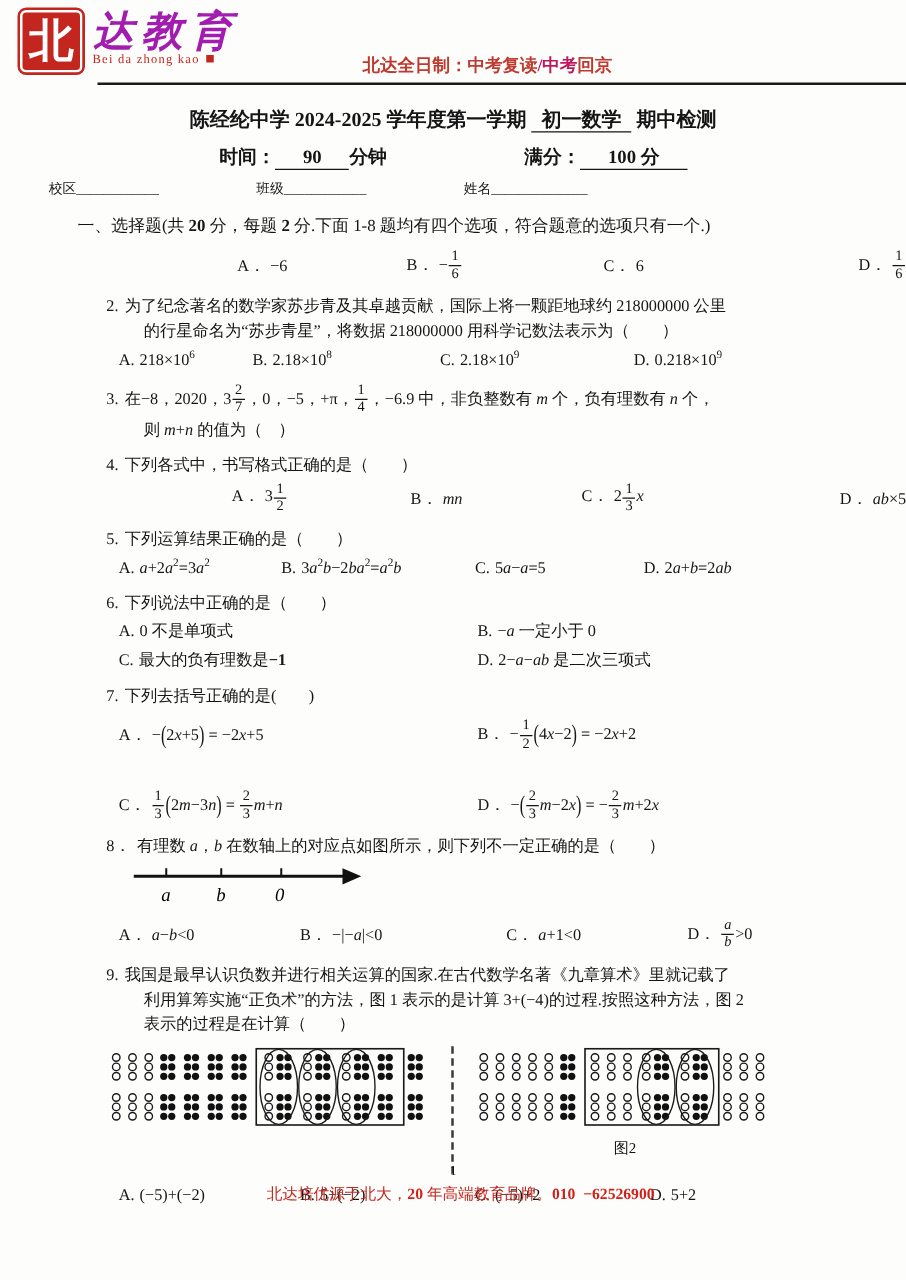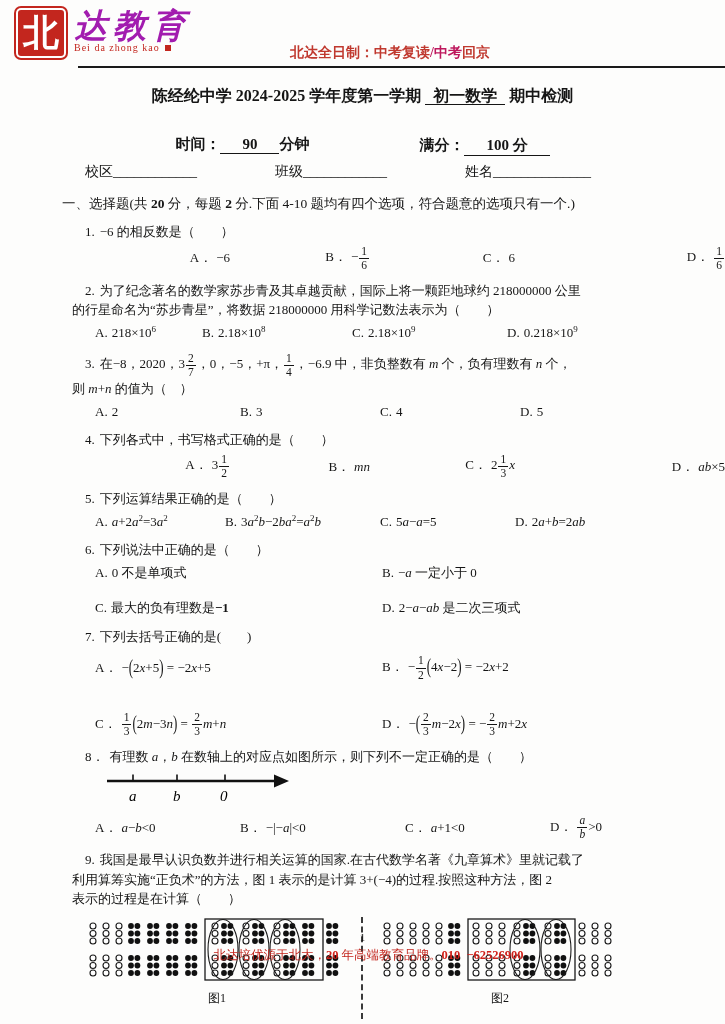--- a/index.html
+++ b/index.html
@@ -17,35 +17,35 @@
           font-style:italic;}
   .logosub{color:#c3261e;font-size:10px;margin-top:-2px;letter-spacing:1px;}
   .sq{display:inline-block;width:6px;height:6px;background:#c3261e;margin-left:5px;}
   .tagline{position:absolute;left:290px;top:44px;color:#c0392f;font-size:14px;font-weight:bold;white-space:pre;}
   .tagline .tb{font-weight:bold;color:#be185d;}
   .hr{position:absolute;left:78px;right:0;top:66px;border-top:2.5px solid #1a1a1a;}
   
   .title{margin-top:16px;text-align:center;font-size:16px;font-weight:bold;white-space:pre;}
   .title .u{border-bottom:1.5px solid #151515;padding:0 8px;}
   .meta{margin-top:9px;display:flex;justify-content:center;gap:110px;font-size:15px;font-weight:bold;white-space:pre;}
-  .blank{display:inline-block;border-bottom:1.5px solid #151515;padding:0 22px;text-align:center;margin-top:20px;}
-  .fields{margin-top:7px;padding-left:85px;display:flex;gap:78px;font-size:14px;white-space:pre;}
+  .blank{display:inline-block;border-bottom:1.5px solid #151515;padding:0 22px;text-align:center;}
+  .fields{margin-top:7px;padding-left:39px;display:flex;gap:78px;font-size:11px;white-space:pre;}
   .sect{margin-top:14px;padding-left:62px;font-size:13.5px;white-space:pre;}
   
   .q{margin-top:9px;}
   .stem{padding-left:85px;white-space:pre;line-height:1.5;}
-  .stem2{padding-left:72px;white-space:pre;line-height:1.5;}
+  .stem2{padding-left:115px;white-space:pre;line-height:1.5;}
   .qno{margin-right:5px;}
   .og{display:grid;margin-left:95px;margin-top:3px;white-space:pre;align-items:center;line-height:1.5;}
   .g1{grid-template-columns:135px 140px 145px 1fr;text-align:right;}
   .g2{grid-template-columns:107px 150px 155px 1fr;}
   .g3{grid-template-columns:145px 140px 140px 1fr;}
   .g5{grid-template-columns:130px 155px 135px 1fr;}
   .g8{grid-template-columns:135px 155px 135px 1fr;gap:10px;}
-  .two{grid-template-columns:287px 1fr;row-gap:16px;}
+  .two{grid-template-columns:287px 1fr;row-gap:4px;}
   .two7{grid-template-columns:287px 1fr;row-gap:29px;margin-top:8px;}
   .opt .lbl{margin-right:4px;}
   .m{white-space:pre;}
   .mi{font-style:italic;}
   .mb{font-weight:bold;}
   sup{font-size:9px;}
   .frac{display:inline-flex;flex-direction:column;align-items:center;vertical-align:middle;
         line-height:1.15;font-size:11.5px;margin:0 1px;}
   .frac .fn{padding:0 2px;border-bottom:1px solid #151515;}
   .frac .fd{padding:0 2px;}
@@ -87,24 +87,23 @@
     <span><span>时间：</span><span class="blank">90</span><span>分钟</span></span>
     <span><span>满分：</span><span class="blank">100 分</span></span>
   </div>
 
   <div class="fields">
     <span>校区____________</span>
     <span>班级____________</span>
     <span>姓名______________</span>
   </div>
 
-  <div class="sect"><span class="mt">一、选择题(共 </span><span class="mb">20</span><span class="mt"> 分，每题 </span><span class="mb">2</span><span class="mt"> 分.下面 4-10 题均有四个选项，符合题意的选项只有一个.)</span></div>
-
-  <div class="q">
-    <div class="stem"><span class="qno">1.</span><span class="m"><span class="mt">−6 的相反数是（　　）</span></span></div>
+  <div class="sect"><span class="mt">一、选择题(共 </span><span class="mb">20</span><span class="mt"> 分，每题 </span><span class="mb">2</span><span class="mt"> 分.下面 1-8 题均有四个选项，符合题意的选项只有一个.)</span></div>
+
+  <div class="q">
     <div class="og g1">
       <span class="opt"><span class="lbl">A．</span><span class="m"><span class="mt">−6</span></span></span>
       <span class="opt"><span class="lbl">B．</span><span class="m"><span class="mt">−</span><span class="frac"><span class="fn">1</span><span class="fd">6</span></span></span></span>
       <span class="opt"><span class="lbl">C．</span><span class="m"><span class="mt">6</span></span></span>
       <span class="opt"><span class="lbl">D．</span><span class="m"><span class="frac"><span class="fn">1</span><span class="fd">6</span></span></span></span>
     </div>
   </div>
 
   <div class="q">
     <div class="stem"><span class="qno">2.</span><span class="m"><span class="mt">为了纪念著名的数学家苏步青及其卓越贡献，国际上将一颗距地球约 218000000 公里</span></span></div>
@@ -113,26 +112,20 @@
       <span class="opt"><span class="lbl">A.</span><span class="m"><span class="mt">218×10</span><sup>6</sup></span></span>
       <span class="opt"><span class="lbl">B.</span><span class="m"><span class="mt">2.18×10</span><sup>8</sup></span></span>
       <span class="opt"><span class="lbl">C.</span><span class="m"><span class="mt">2.18×10</span><sup>9</sup></span></span>
       <span class="opt"><span class="lbl">D.</span><span class="m"><span class="mt">0.218×10</span><sup>9</sup></span></span>
     </div>
   </div>
 
   <div class="q">
     <div class="stem"><span class="qno">3.</span><span class="m"><span class="mt">在−8，2020，</span><span class="mt">3</span><span class="frac"><span class="fn">2</span><span class="fd">7</span></span><span class="mt">，0，−5，+π，</span><span class="frac"><span class="fn">1</span><span class="fd">4</span></span><span class="mt">，−6.9 中，非负整数有 </span><span class="mi">m</span><span class="mt"> 个，负有理数有 </span><span class="mi">n</span><span class="mt"> 个，</span></span></div>
     <div class="stem2"><span class="m"><span class="mt">则 </span><span class="mi">m</span><span class="mt">+</span><span class="mi">n</span><span class="mt"> 的值为（　）</span></span></div>
-    <div class="og g3">
-      <span class="opt"><span class="lbl">A.</span><span class="m"><span class="mt">2</span></span></span>
-      <span class="opt"><span class="lbl">B.</span><span class="m"><span class="mt">3</span></span></span>
-      <span class="opt"><span class="lbl">C.</span><span class="m"><span class="mt">4</span></span></span>
-      <span class="opt"><span class="lbl">D.</span><span class="m"><span class="mt">5</span></span></span>
-    </div>
   </div>
 
   <div class="q">
     <div class="stem"><span class="qno">4.</span><span class="m"><span class="mt">下列各式中，书写格式正确的是（　　）</span></span></div>
     <div class="og g1">
       <span class="opt"><span class="lbl">A．</span><span class="m"><span class="mt">3</span><span class="frac"><span class="fn">1</span><span class="fd">2</span></span></span></span>
       <span class="opt"><span class="lbl">B．</span><span class="m"><span class="mi">mn</span></span></span>
       <span class="opt"><span class="lbl">C．</span><span class="m"><span class="mt">2</span><span class="frac"><span class="fn">1</span><span class="fd">3</span></span><span class="mi">x</span></span></span>
       <span class="opt"><span class="lbl">D．</span><span class="m"><span class="mi">ab</span><span class="mt">×5</span></span></span>
     </div>
@@ -339,21 +332,20 @@
             <circle cx="246" cy="48.5" r="2.9" fill="#111"></circle>
             <circle cx="246" cy="56" r="2.9" fill="#111"></circle>
             <circle cx="252.4" cy="9" r="2.9" fill="#111"></circle>
             <circle cx="252.4" cy="16.5" r="2.9" fill="#111"></circle>
             <circle cx="252.4" cy="24" r="2.9" fill="#111"></circle>
             <circle cx="252.4" cy="41" r="2.9" fill="#111"></circle>
             <circle cx="252.4" cy="48.5" r="2.9" fill="#111"></circle>
             <circle cx="252.4" cy="56" r="2.9" fill="#111"></circle>
             <rect x="122" y="2" width="118" height="61" fill="none" stroke="#1a1a1a" stroke-width="1.3"></rect>
           </svg>
-        <div class="figlabel">图1</div>
       </div>
       <div class="divider"></div>
       <div class="figwrap">
         <svg viewBox="0 0 246 66" width="246" height="66">
             <circle cx="10" cy="9" r="3" fill="#fff" stroke="#1a1a1a" stroke-width="1.1"></circle>
             <circle cx="10" cy="16.5" r="3" fill="#fff" stroke="#1a1a1a" stroke-width="1.1"></circle>
             <circle cx="10" cy="24" r="3" fill="#fff" stroke="#1a1a1a" stroke-width="1.1"></circle>
             <circle cx="10" cy="41" r="3" fill="#fff" stroke="#1a1a1a" stroke-width="1.1"></circle>
             <circle cx="10" cy="48.5" r="3" fill="#fff" stroke="#1a1a1a" stroke-width="1.1"></circle>
             <circle cx="10" cy="56" r="3" fill="#fff" stroke="#1a1a1a" stroke-width="1.1"></circle>

